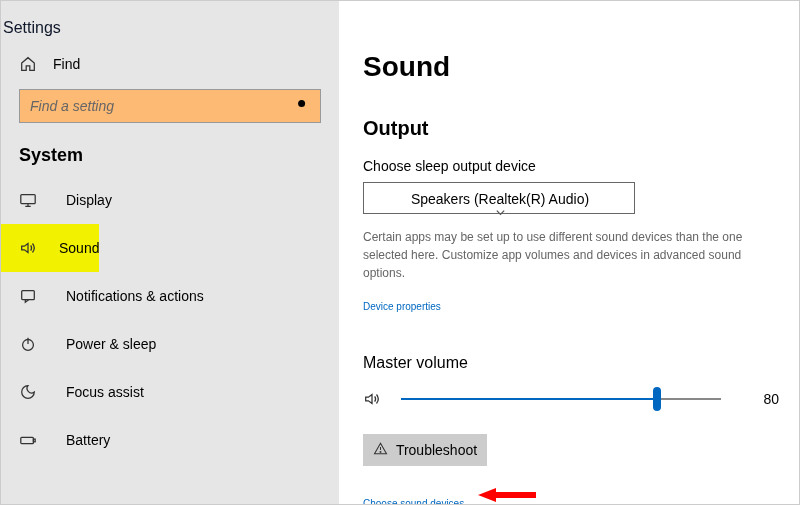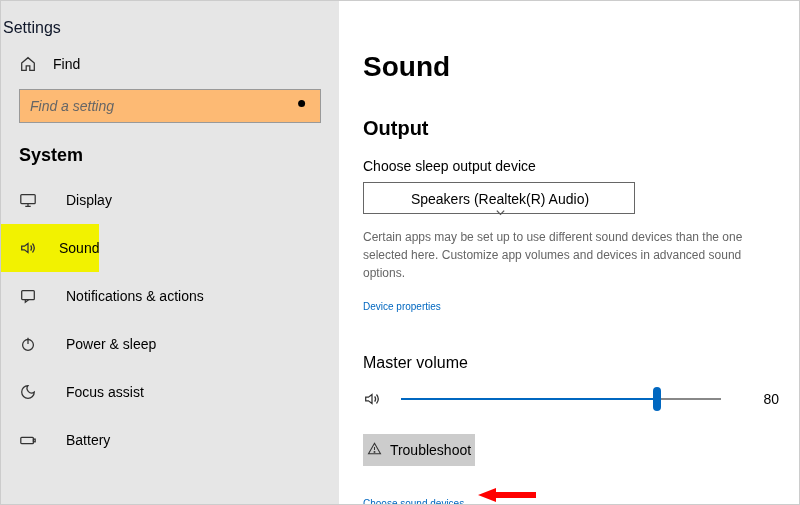--- a/index.html
+++ b/index.html
@@ -165,21 +165,21 @@
       border-radius: 4px;
     }
     .volume-value {
       font-size: 14px;
       margin-left: auto;
       padding-right: 4px;
     }
     .troubleshoot-btn {
       margin-top: 26px;
       height: 32px;
-      width: 112px;
+      width: 124px;
       background: #ccc;
       border: none;
       display: inline-flex;
       align-items: center;
       justify-content: center;
       gap: 8px;
       font-size: 14px;
       cursor: pointer;
     }
     .troubleshoot-btn svg { stroke: #333; fill: none; stroke-width: 1.4; }

